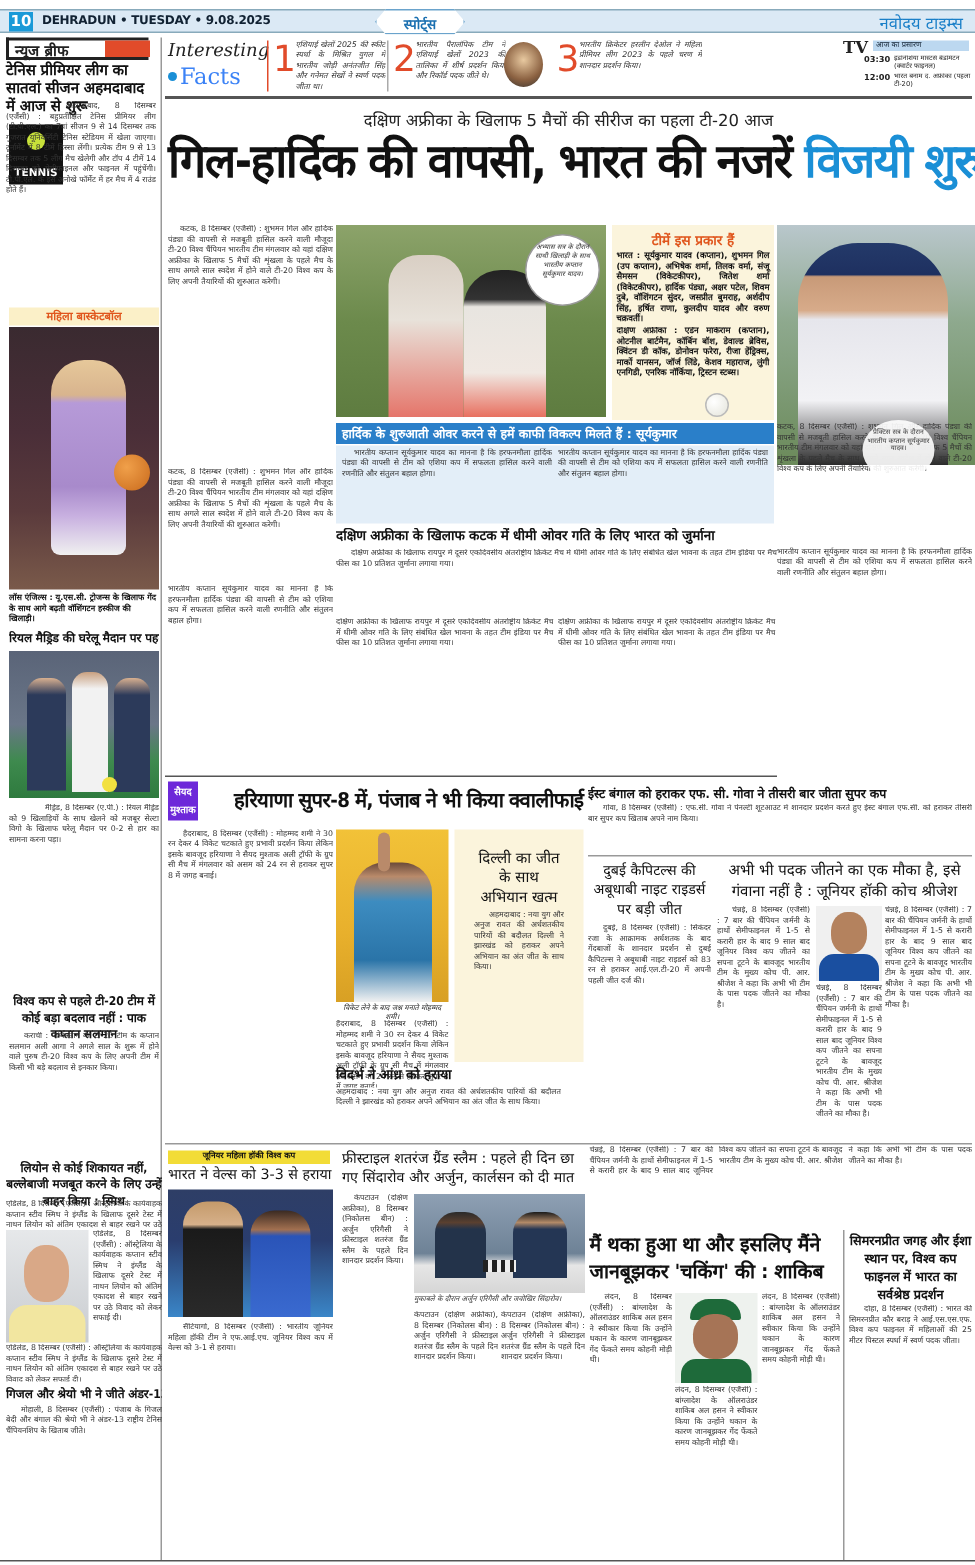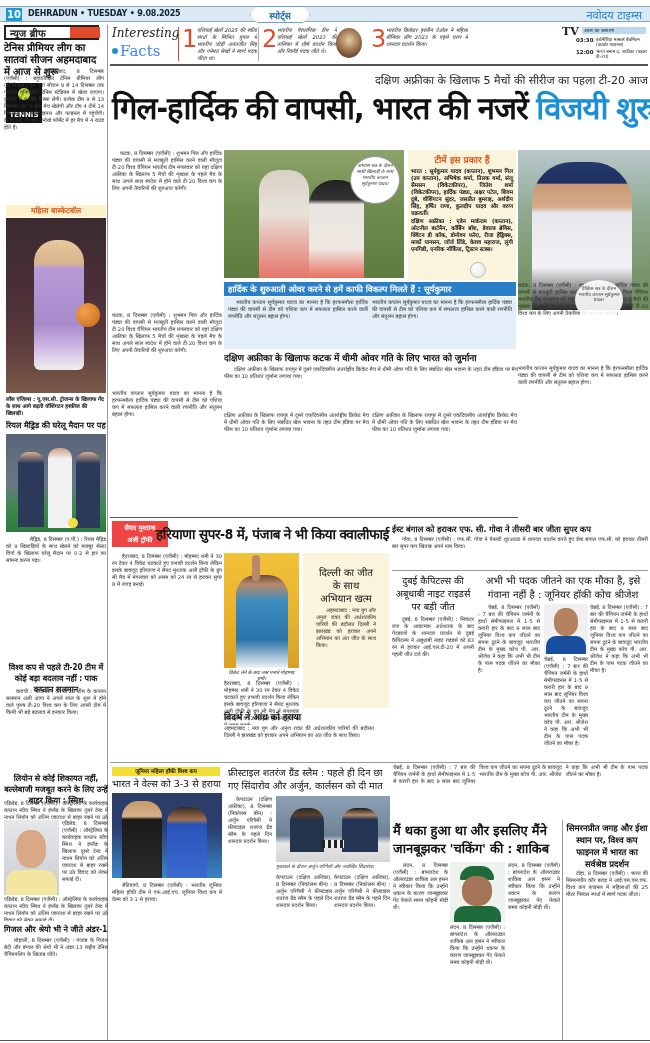--- a/index.html
+++ b/index.html
@@ -63,21 +63,21 @@
     <span style="position:absolute;left:34px;top:0;width:52px;font-size:4.5px;line-height:5px;overflow:hidden;height:10px">इंडोनेशिया मास्टर्स बैडमिंटन (क्वार्टर फाइनल)</span>
   </div>
   <div class="abs" style="left:2px;top:22px;width:86px;height:10px">
     <span style="position:absolute;left:14px;top:0;font-size:5.5px;font-weight:bold">12:00</span>
     <span style="position:absolute;left:34px;top:0;width:52px;font-size:4.5px;line-height:5px;overflow:hidden;height:10px">भारत बनाम द. अफ्रीका (पहला टी-20)</span>
   </div>
 </div>
 
 <div class="hr" style="left:110px;top:64px;width:538px;background:#555;height:2px"></div>
 
-<div class="abs" style="left:110px;top:72px;width:538px;text-align:right;font-size:11px;color:#222">दक्षिण अफ्रीका के खिलाफ 5 मैचों की सीरीज का पहला टी-20 आज</div>
+<div class="abs" style="left:110px;top:72px;width:538px;text-align:center;font-size:11px;color:#222">दक्षिण अफ्रीका के खिलाफ 5 मैचों की सीरीज का पहला टी-20 आज</div>
 <div class="abs hd" style="left:112px;top:88px;width:536px;font-size:31px;line-height:40px;letter-spacing:-1px;white-space:nowrap">
   <span>गिल-हार्दिक की वापसी, भारत की नजरें</span>
   <span style="color:#1a8fd6">विजयी शुरुआत पर</span>
 </div>
 
 <div class="abs txt" style="left:112px;top:150px;width:110px;height:160px;overflow:hidden;text-indent:8px">कटक, 8 दिसम्बर (एजैंसी) : शुभमन गिल और हार्दिक पंड्या की वापसी से मजबूती हासिल करने वाली मौजूदा टी-20 विश्व चैंपियन भारतीय टीम मंगलवार को यहां दक्षिण अफ्रीका के खिलाफ 5 मैचों की शृंखला के पहले मैच के साथ अगले साल स्वदेश में होने वाले टी-20 विश्व कप के लिए अपनी तैयारियों की शुरुआत करेगी।</div>
 
 <div class="img" style="left:224px;top:150px;width:180px;height:128px;background:linear-gradient(180deg,#8ca36a 0%,#6c8a4c 50%,#5e7c40 100%)">
   <div class="abs" style="left:35px;top:20px;width:50px;height:108px;border-radius:20px 20px 0 0;background:linear-gradient(180deg,#d9cfc4,#e8e2da 40%,#e5756a 100%)"></div>
   <div class="abs" style="left:85px;top:30px;width:55px;height:98px;border-radius:25px 25px 0 0;background:linear-gradient(180deg,#222 0,#333 20%,#e8e5e0 25%,#f0e8e2 70%,#e87060 100%)"></div>
@@ -142,21 +142,21 @@
   <div class="abs" style="left:12px;top:10px;width:30px;height:38px;border-radius:45%;background:#d9a887"></div>
   <div class="abs" style="left:2px;top:50px;width:51px;height:25px;border-radius:12px 12px 0 0;background:#f2e6a0"></div>
 </div>
 <div class="abs txt" style="left:62px;top:820px;width:46px;height:75px;overflow:hidden">एडिलेड, 8 दिसम्बर (एजैंसी) : ऑस्ट्रेलिया के कार्यवाहक कप्तान स्टीव स्मिथ ने इंग्लैंड के खिलाफ दूसरे टेस्ट में नाथन लियोन को अंतिम एकादश से बाहर रखने पर उठे विवाद को लेकर सफाई दी।</div>
 <div class="abs txt" style="left:4px;top:896px;width:104px;height:25px;overflow:hidden">एडिलेड, 8 दिसम्बर (एजैंसी) : ऑस्ट्रेलिया के कार्यवाहक कप्तान स्टीव स्मिथ ने इंग्लैंड के खिलाफ दूसरे टेस्ट में नाथन लियोन को अंतिम एकादश से बाहर रखने पर उठे विवाद को लेकर सफाई दी।</div>
 
 <div class="abs hd" style="left:4px;top:924px;width:104px;font-size:8px;line-height:11px;white-space:nowrap;overflow:hidden">गिजल और श्रेयो भी ने जीते अंडर-13 खिताब</div>
 <div class="abs txt" style="left:4px;top:937px;width:104px;height:100px;overflow:hidden;text-indent:10px">मोहाली, 8 दिसम्बर (एजैंसी) : पंजाब के गिजल बेदी और बंगाल की श्रेयो भी ने अंडर-13 राष्ट्रीय टेनिस चैंपियनशिप के खिताब जीते।</div>
 
 <div class="hr" style="left:110px;top:517px;width:408px;background:#555"></div>
-<div class="abs" style="left:112px;top:521px;width:56px;height:26px;background:#ef4444;color:#fff;text-align:center;font-size:6.5px;line-height:12px;font-weight:bold;padding-top:1px">
+<div class="abs" style="left:112px;top:521px;width:20px;height:26px;background:#6d28d9;color:#fff;text-align:center;font-size:6.5px;line-height:12px;font-weight:bold;padding-top:1px">
   <div>सैयद मुश्ताक</div>
   <div>अली ट्रॉफी</div>
 </div>
 <div class="abs hd" style="left:156px;top:521px;width:260px;font-size:13.5px;line-height:26px;white-space:nowrap;letter-spacing:-0.4px">हरियाणा सुपर-8 में, पंजाब ने भी किया क्वालीफाई</div>
 <div class="abs txt" style="left:112px;top:553px;width:110px;height:175px;overflow:hidden;text-indent:10px">हैदराबाद, 8 दिसम्बर (एजैंसी) : मोहम्मद शमी ने 30 रन देकर 4 विकेट चटकाते हुए प्रभावी प्रदर्शन किया लेकिन इसके बावजूद हरियाणा ने सैयद मुश्ताक अली ट्रॉफी के ग्रुप सी मैच में मंगलवार को असम को 24 रन से हराकर सुपर 8 में जगह बनाई।</div>
 <div class="img" style="left:224px;top:553px;width:75px;height:115px;background:linear-gradient(180deg,#f2c238 0%,#e8b02c 60%,#d8a024 100%)">
   <div class="abs" style="left:12px;top:22px;width:52px;height:93px;border-radius:20px 20px 0 0;background:linear-gradient(180deg,#6b4a3a 0,#b98a6a 10%,#3d8cc0 28%,#2a74a8 70%,#f2f2f2 100%)"></div>
   <div class="abs" style="left:28px;top:2px;width:8px;height:26px;border-radius:4px;background:#b98a6a"></div>
 </div>
 <div class="abs" style="left:224px;top:670px;width:75px;font-size:4.8px;line-height:6px;text-align:center;font-style:italic">विकेट लेने के बाद जश्न मनाते मोहम्मद शमी।</div>

